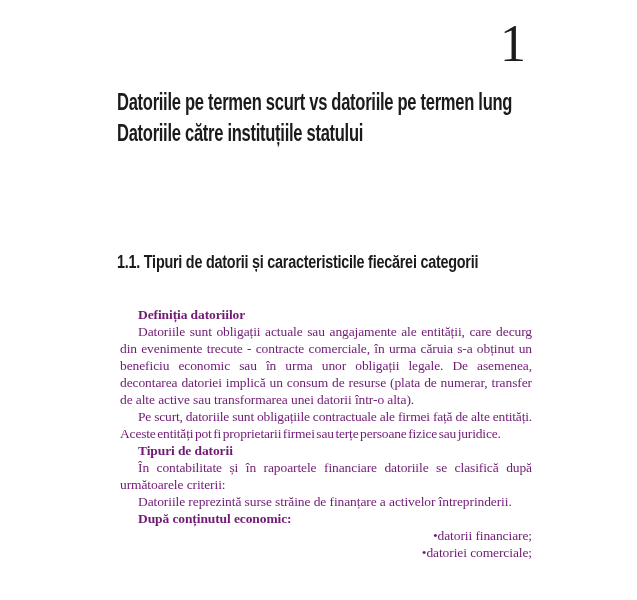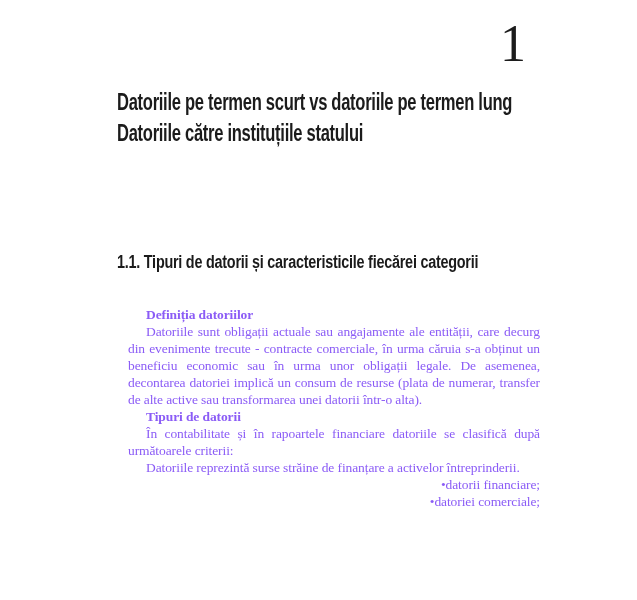--- a/index.html
+++ b/index.html
@@ -54,28 +54,28 @@
     font-size: 18px;
     line-height: 24px;
     color: #1b1b1b;
     white-space: nowrap;
     letter-spacing: -0.3px;
     transform: scaleX(0.80);
     transform-origin: 0 50%;
   }
   .body-text {
     position: absolute;
-    left: 128px;
+    left: 120px;
     top: 306px;
     width: 412px;
     font-size: 13.5px;
     line-height: 17px;
     text-align: justify;
     letter-spacing: -0.1px;
-    color: #8b5cf6;
+    color: #701a75;
   }
   .body-text p { margin: 0; }
   .lead {
     font-weight: bold;
     text-indent: 18px;
     text-align: left;
   }
   .para { text-indent: 18px; }
   .tight {
     word-spacing: -1.6px;
@@ -110,27 +110,29 @@
   </h1>
 
   <h2 class="section-heading" style="margin:0;">1.1. Tipuri de datorii și caracteristicile fiecărei categorii</h2>
 
   <div class="body-text">
 
     <p class="lead">Definiția datoriilor</p>
 
     <p class="para">Datoriile sunt obligații actuale sau angajamente ale entității, care decurg din evenimente trecute - contracte comerciale, în urma căruia s-a obținut un beneficiu economic sau în urma unor obligații legale. De asemenea, decontarea datoriei implică un consum de resurse (plata de numerar, transfer de alte active sau transformarea unei datorii într-o alta).</p>
 
+    <p class="para tight">Pe scurt, datoriile sunt obligațiile contractuale ale firmei față de alte entități. Aceste entități pot fi proprietarii firmei sau terțe persoane fizice sau juridice.</p>
 
     <p class="lead gap-before">Tipuri de datorii</p>
 
     <p class="para">În contabilitate și în rapoartele financiare datoriile se clasifică după următoarele criterii:</p>
 
     <p class="para">Datoriile reprezintă surse străine de finanțare a activelor întreprinderii.</p>
 
+    <p class="lead">După conținutul economic:</p>
 
     <ul class="bullet-list">
       <li>
         <span class="bullet-icon">•</span><span>datorii financiare;</span>
       </li>
       <li>
         <span class="bullet-icon">•</span><span>datoriei comerciale;</span>
       </li>
     </ul>
 

